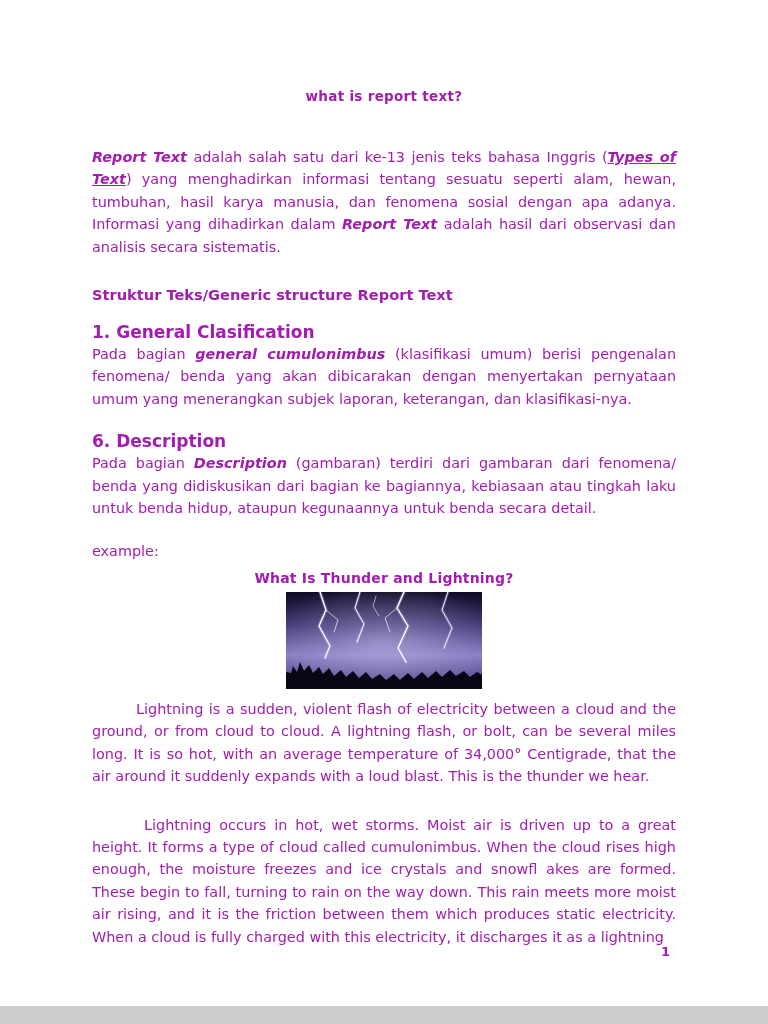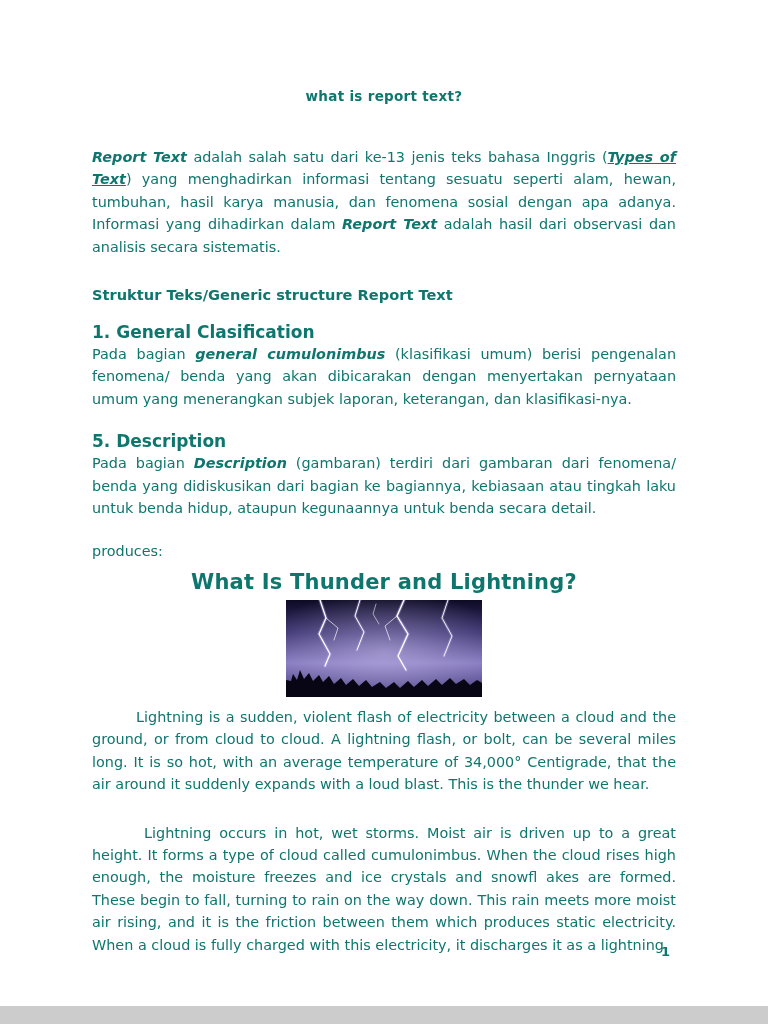--- a/index.html
+++ b/index.html
@@ -6,21 +6,21 @@
   html, body { margin: 0; padding: 0; }
   body { background: #cfcfcf; }
 
   .viewport {
     position: relative;
     width: 768px;
     height: 1024px;
     background: #cccccc;
     overflow: hidden;
     font-family: "DejaVu Sans", "Liberation Sans", sans-serif;
-    color: #0f766e;
+    color: #a21caf;
   }
 
   .page {
     position: absolute;
     top: 0; left: 0;
     width: 768px;
     height: 1006px;
     background: #ffffff;
     padding: 88px 92px 0 92px;
   }
@@ -60,21 +60,21 @@
 
   .bi { font-weight: bold; font-style: italic; }
   .u { text-decoration: underline; }
 
   .example {
     margin: 0 0 7px 0;
     text-align: left;
   }
 
   .thunder-title {
-    font-size: 21px;
+    font-size: 14px;
     font-weight: bold;
     text-align: center;
     margin: 0 0 6px 0;
     letter-spacing: 0.2px;
   }
 
   .photo-wrap {
     text-align: center;
     margin: 0 0 9px 0;
     line-height: 0;
@@ -113,25 +113,25 @@
 
     <div class="sub-heading">Struktur Teks/Generic structure Report Text</div>
 
 
     <div class="item">
       <div class="item-heading">1. General Clasification</div>
       <p class="body-text"><span>Pada bagian </span><span class="bi">general cumulonimbus</span><span> (klasifikasi umum) berisi pengenalan fenomena/ benda yang akan dibicarakan dengan menyertakan pernyataan umum yang menerangkan subjek laporan, keterangan, dan klasifikasi-nya.</span></p>
     </div>
 
     <div class="item">
-      <div class="item-heading">5. Description</div>
+      <div class="item-heading">6. Description</div>
       <p class="body-text"><span>Pada bagian </span><span class="bi">Description</span><span> (gambaran) terdiri dari gambaran dari fenomena/ benda yang didiskusikan dari bagian ke bagiannya, kebiasaan atau tingkah laku untuk benda hidup, ataupun kegunaannya untuk benda secara detail.</span></p>
     </div>
 
-    <p class="body-text example">produces:</p>
+    <p class="body-text example">example:</p>
 
     <div class="thunder-title">What Is Thunder and Lightning?</div>
 
     <div class="photo-wrap">
       <svg class="photo" width="196" height="97" viewBox="0 0 196 97" xmlns="http://www.w3.org/2000/svg">
         <defs>
           <linearGradient id="skyg" x1="0" y1="0" x2="0" y2="1">
             <stop offset="0%" stop-color="#0d0a24"></stop>
             <stop offset="35%" stop-color="#3c3472"></stop>
             <stop offset="65%" stop-color="#8478bd"></stop>

